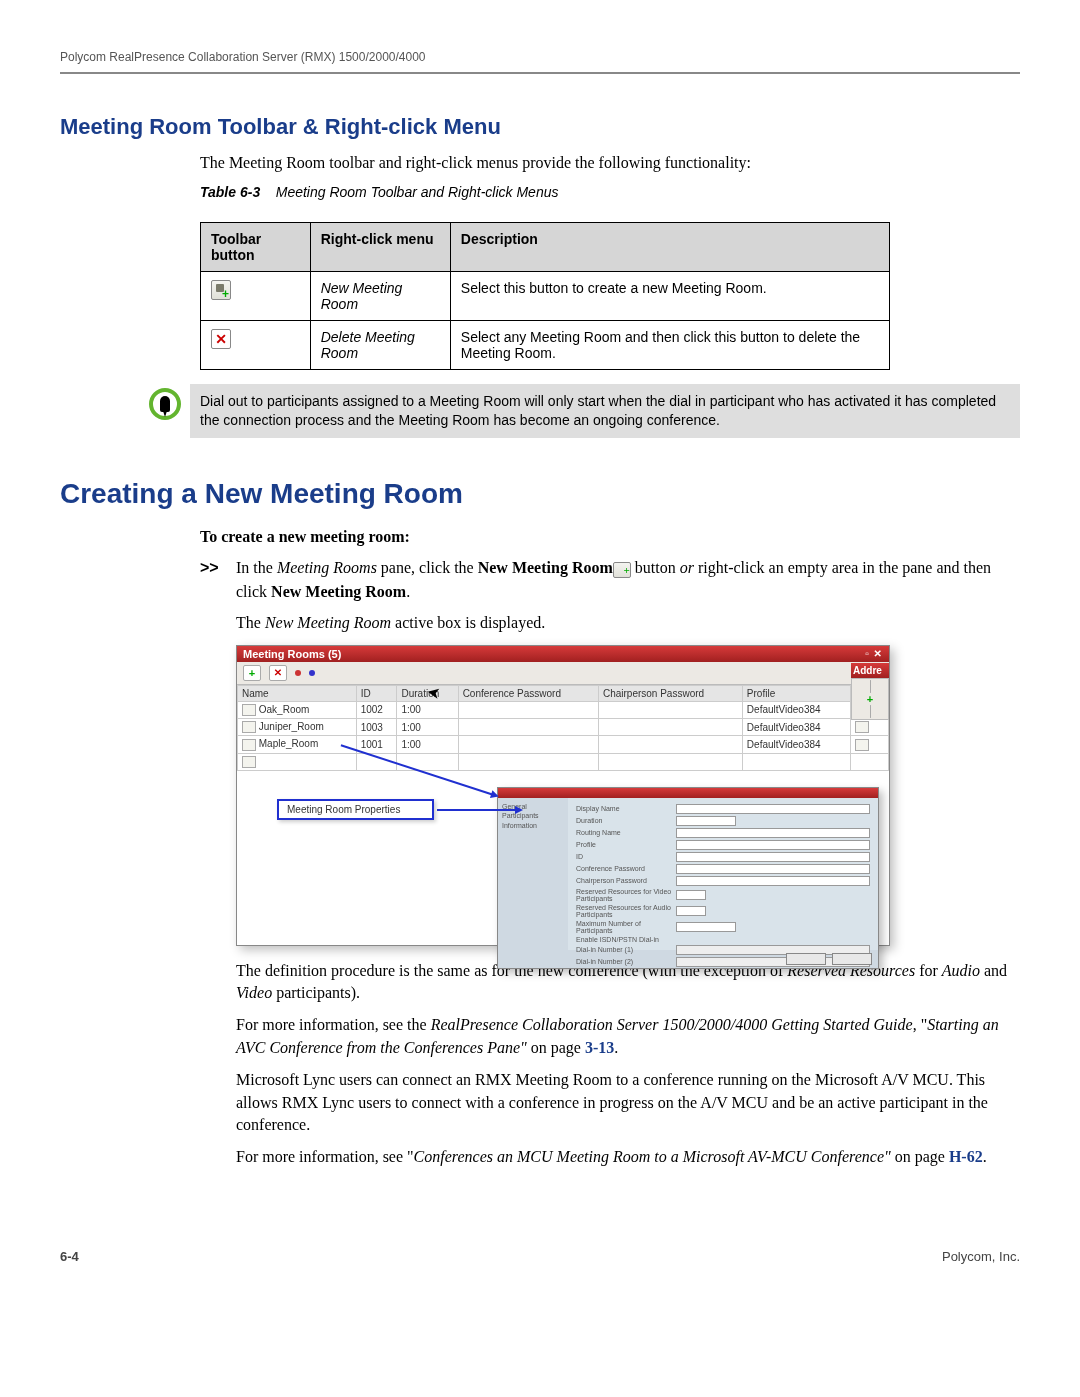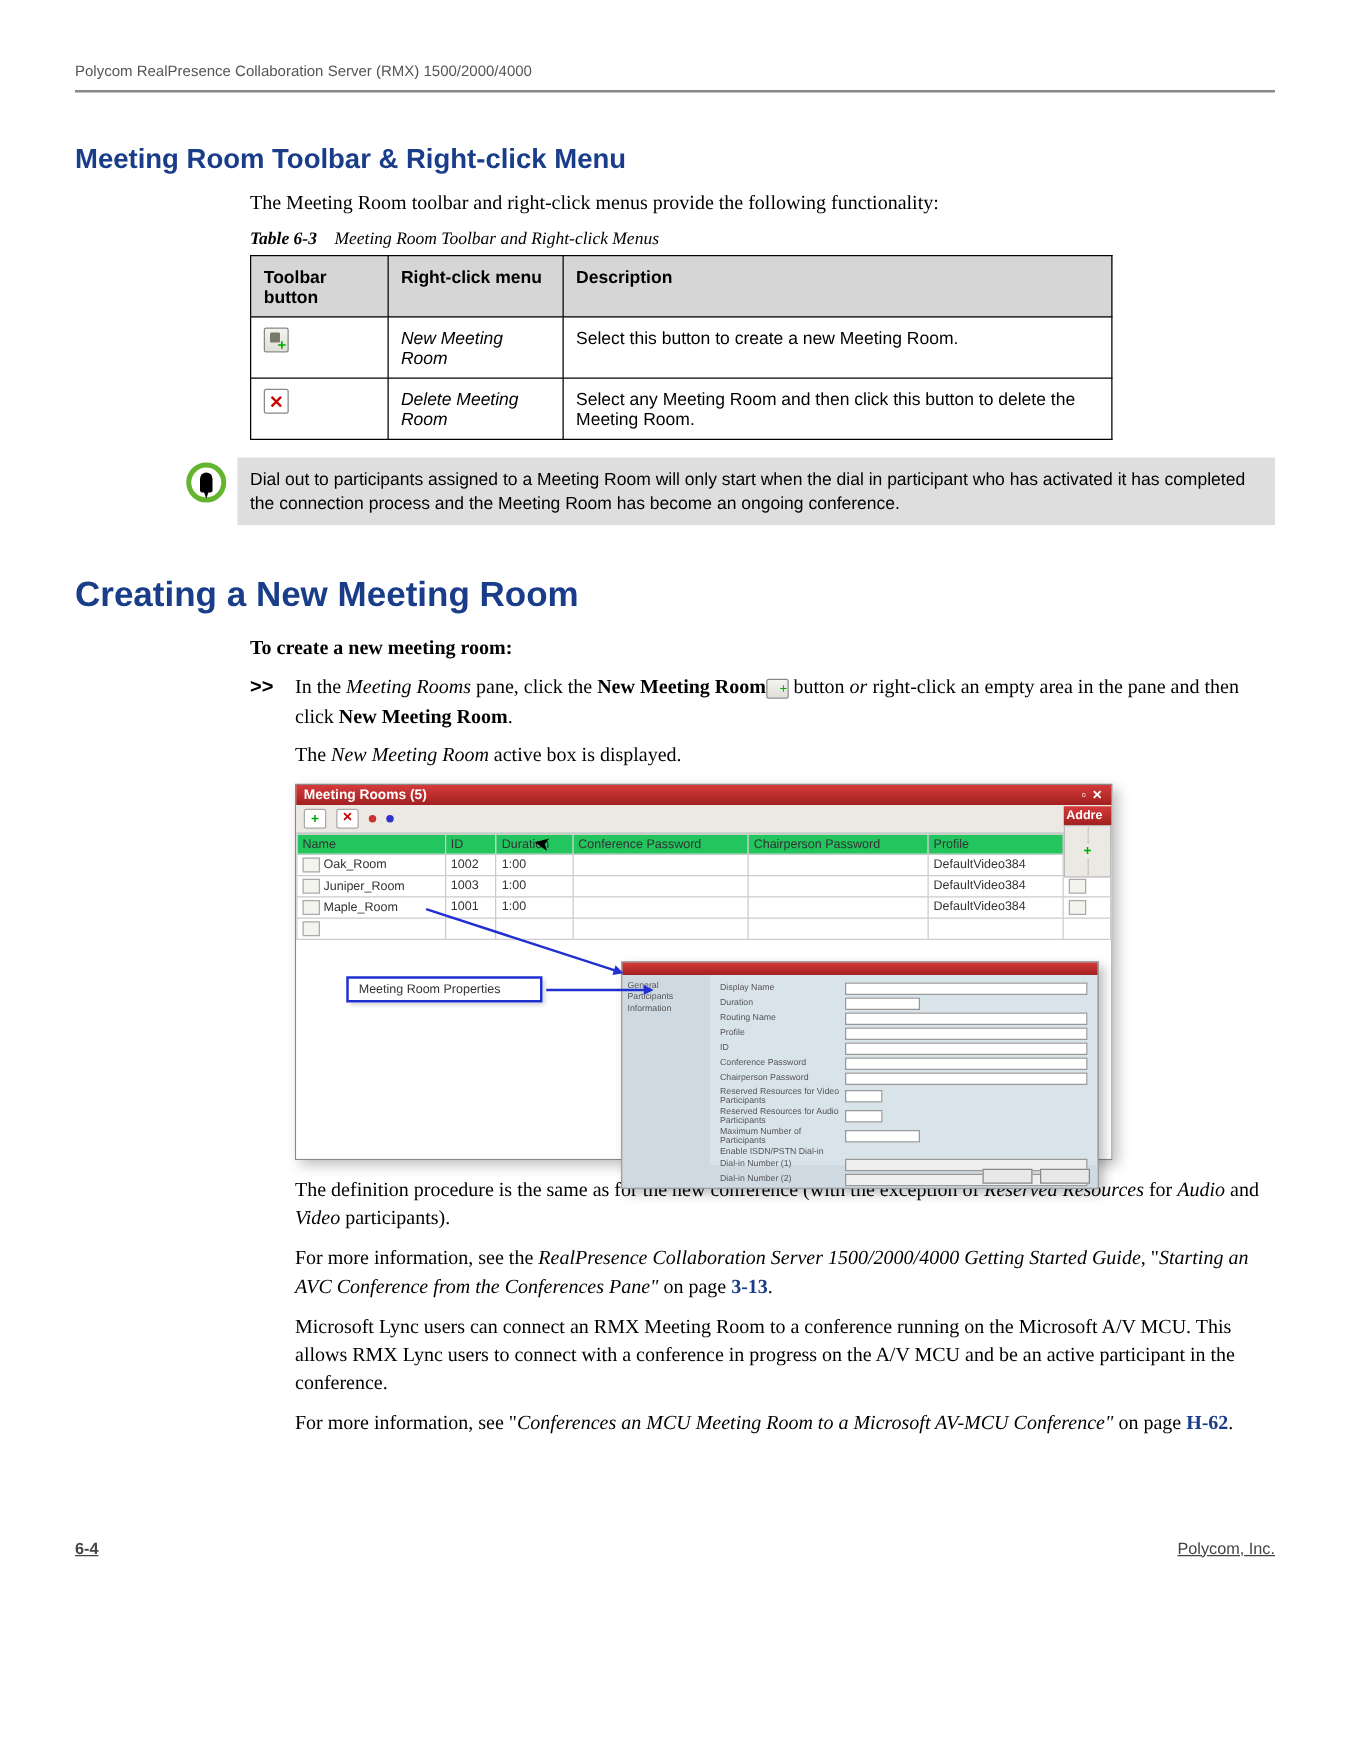--- a/index.html
+++ b/index.html
@@ -33,25 +33,25 @@
     margin-bottom: 18px;
   }
   .body-text {
     font-family: "Book Antiqua", Palatino, Georgia, serif;
     font-size: 16px;
     line-height: 1.4;
     margin-left: 140px;
     margin-bottom: 10px;
   }
   .caption {
-    font-family: Liberation Serif, serif;
+    font-family: Liberation Sans, sans-serif;
     font-style: italic;
     font-size: 14px;
     margin-left: 140px;
-    margin-bottom: 4px;
+    margin-bottom: 22px;
   }
   .caption .tablelabel { font-weight: bold; font-style: italic; }
   .toolbar-table {
     margin-left: 140px;
     border-collapse: collapse;
     width: 690px;
     margin-bottom: 14px;
     font-size: 14px;
   }
   .toolbar-table th, .toolbar-table td {
@@ -152,21 +152,21 @@
   .ss-tool.del::after { content:"✕"; color:#c00; font-weight:bold; display:block; text-align:center; font-size:10px; line-height:14px;}
   .ss-dot { width:6px; height:6px; border-radius:50%; }
   .ss-dot.red { background:#c33; } .ss-dot.blue { background:#33c; }
   .ss-grid {
     width:100%; border-collapse:collapse; font-size:10px; background:#fff;
   }
   .ss-grid th, .ss-grid td {
     border:1px solid #ccc; padding:2px 4px; white-space:nowrap;
     text-align:left;
   }
-  .ss-grid th { background:#22c55e; font-weight:normal; }
+  .ss-grid th { background:#e5e5e5; font-weight:normal; }
   .ss-body { position:relative; background:#fff; min-height:260px; }
   .ss-arrow1, .ss-arrow2 {
     position:absolute; height:2px; background:#2030d0; z-index:3;
   }
   .ss-arrow1 { top:84px; left:100px; width:160px; transform:rotate(18deg); }
   .ss-arrow1::after, .ss-arrow2::after {
     content:""; position:absolute; right:-6px; top:-3px;
     border-left:8px solid #2030d0; border-top:4px solid transparent;
     border-bottom:4px solid transparent;
   }
@@ -209,21 +209,21 @@
   .ss-addr-head {
     background:linear-gradient(#d63a3a,#a12020); color:#fff;
     font-weight:bold; padding:2px 2px; text-align:left; font-size:10px;
   }
   .ss-addr-tool {
     background:#ece9e4; border:1px solid #bbb; padding:2px;
     text-align:center;
   }
   .footer {
     display:flex; justify-content:space-between;
-    margin-top:80px; font-size:13px; color:#444;text-decoration:underline;
+    margin-top:80px; font-size:13px; color:#444;
   }
   .page-ref { color:#1a3d8a; font-weight:bold; }
   .ital { font-style: italic; }
 </style>
 </head>
 <body>
 
 <div class="header-line">Polycom RealPresence Collaboration Server (RMX) 1500/2000/4000</div>
 
 <h2 class="section">Meeting Room Toolbar &amp; Right-click Menu</h2>

